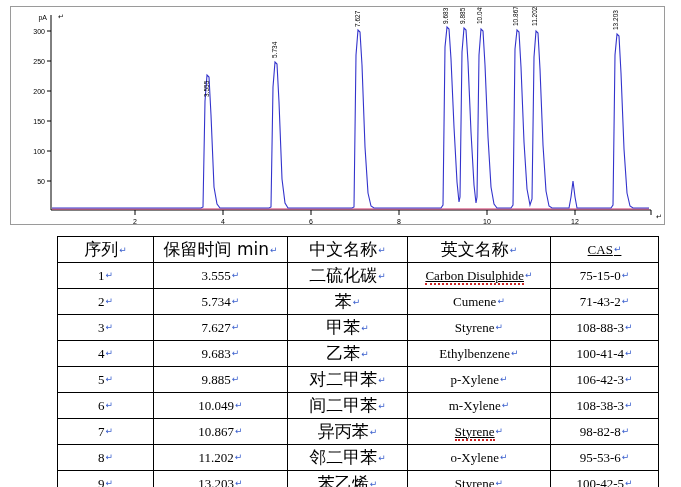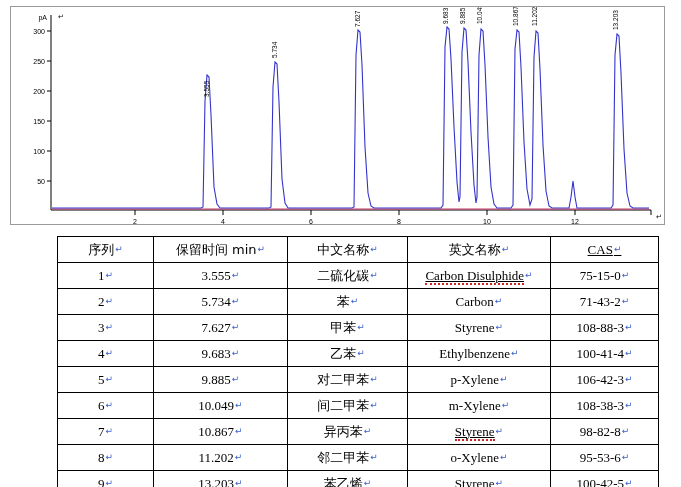--- a/index.html
+++ b/index.html
@@ -66,21 +66,21 @@
   }
   #data-table th {
     font-family: "Liberation Serif", serif;
   }
   .col-seq   { width: 95px; }
   .col-rt    { width: 133px; }
   .col-cn    { width: 119px; }
   .col-en    { width: 142px; }
   .col-cas   { width: 107px; text-decoration: underline; }
 
-  .cjk { font-family: "DejaVu Sans", "Liberation Sans", sans-serif; font-size: 13px; }
+  .cjk { font-family: "DejaVu Sans", "Liberation Sans", sans-serif; font-size: 17px; }
   .mark {
     color: #3a5fcd;
     font-family: "DejaVu Sans", sans-serif;
     font-size: 9px;
     vertical-align: 2px;
     padding-left: 1px;
   }
   .spell-en {
     border-bottom: 2px dotted #cc2222;
     padding-bottom: 0px;
@@ -192,21 +192,21 @@
       <td><span>1</span><span class="mark">↵</span></td>
       <td><span>3.555</span><span class="mark">↵</span></td>
       <td><span class="cjk">二硫化碳</span><span class="mark">↵</span></td>
       <td><span class="spell-en">Carbon Disulphide</span><span class="mark">↵</span></td>
       <td><span>75-15-0</span><span class="mark">↵</span></td>
     </tr>
     <tr>
       <td><span>2</span><span class="mark">↵</span></td>
       <td><span>5.734</span><span class="mark">↵</span></td>
       <td><span class="cjk">苯</span><span class="mark">↵</span></td>
-      <td><span>Carbon</span><span class="mark">↵</span></td>
+      <td><span>Cumene</span><span class="mark">↵</span></td>
       <td><span>71-43-2</span><span class="mark">↵</span></td>
     </tr>
     <tr>
       <td><span>3</span><span class="mark">↵</span></td>
       <td><span>7.627</span><span class="mark">↵</span></td>
       <td><span class="cjk">甲苯</span><span class="mark">↵</span></td>
       <td><span>Styrene</span><span class="mark">↵</span></td>
       <td><span>108-88-3</span><span class="mark">↵</span></td>
     </tr>
     <tr>

